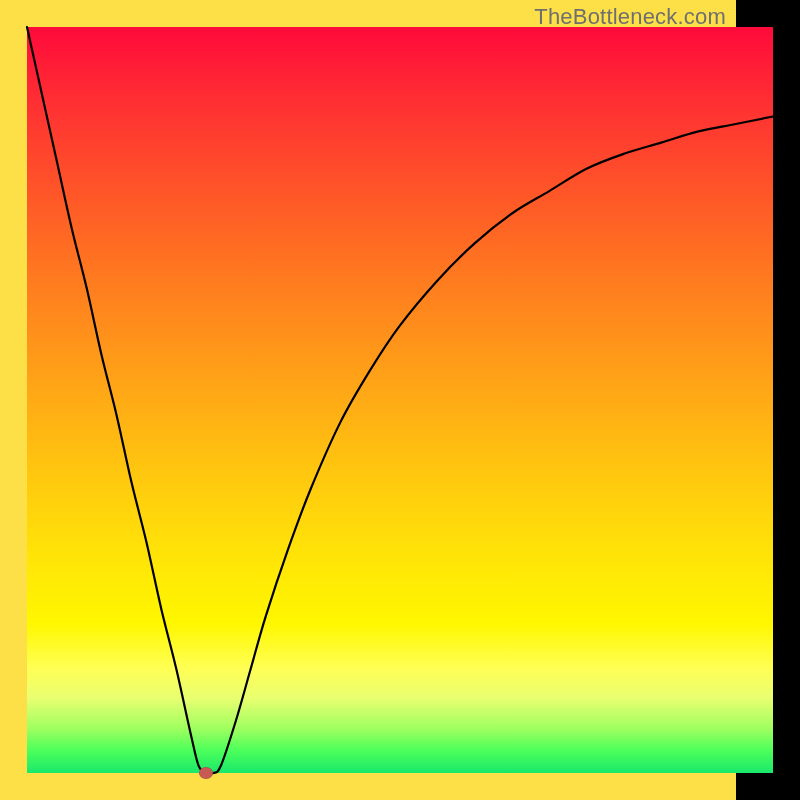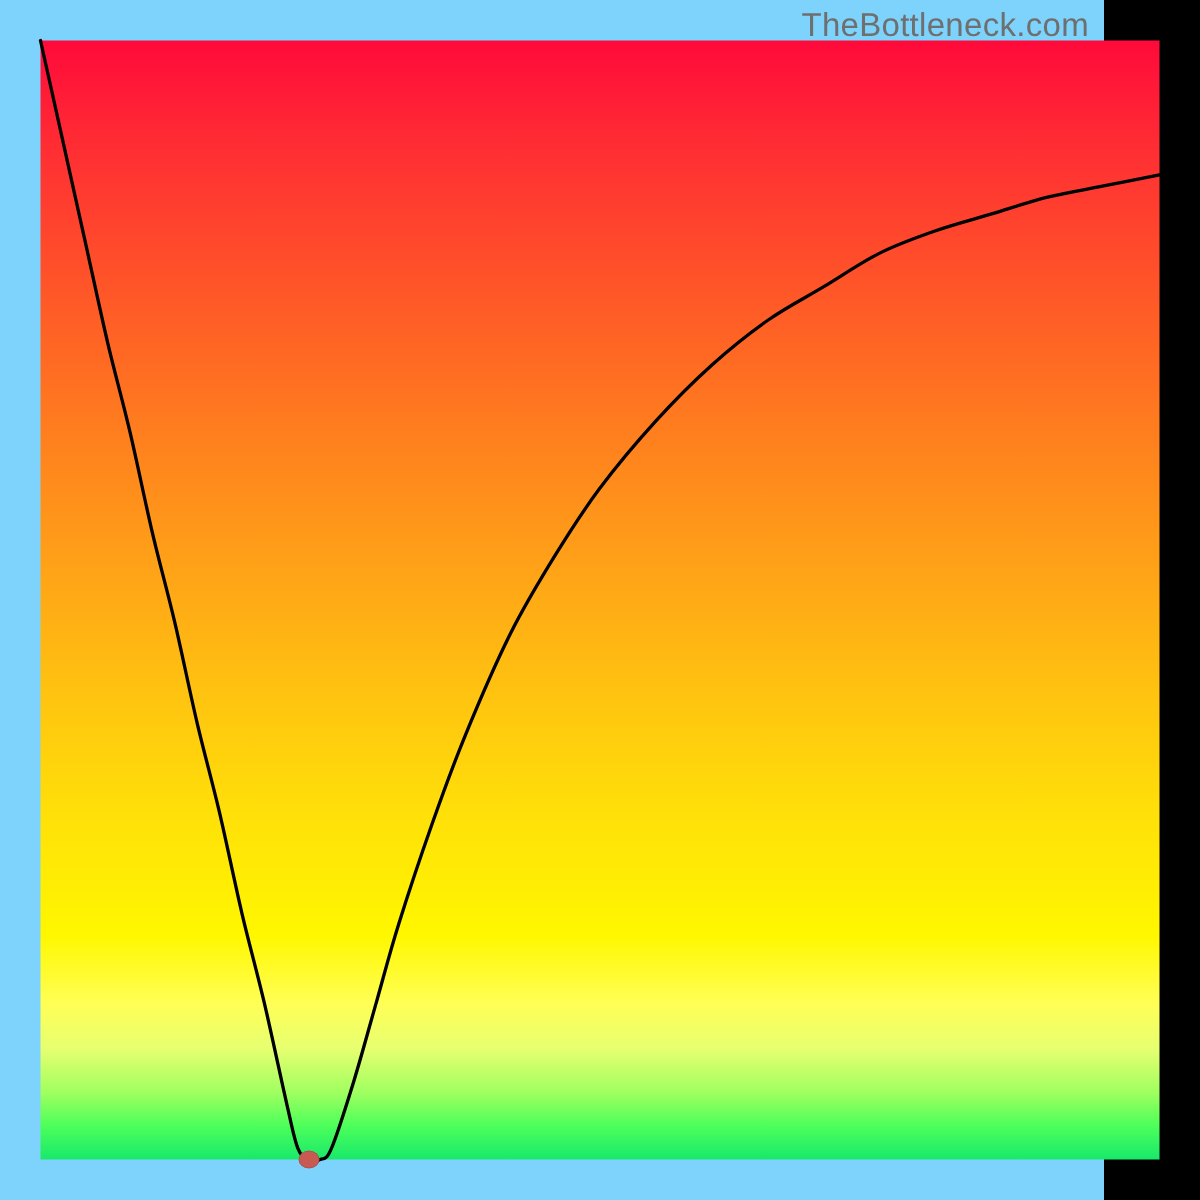--- a/index.html
+++ b/index.html
@@ -8,21 +8,21 @@
     width: 800px;
     height: 800px;
     overflow: hidden;
     background: #000;
     font-family: Arial, Helvetica, sans-serif;
   }
   .frame {
     position: relative;
     width: 736px;
     height: 800px;
-    background: #7dd3fc;
+    background: #fde047;
   }
   .plot-area {
     position: absolute;
     left: 27px;
     top: 27px;
     width: 746px;
     height: 746px;
     
     background: linear-gradient(
       to bottom,

